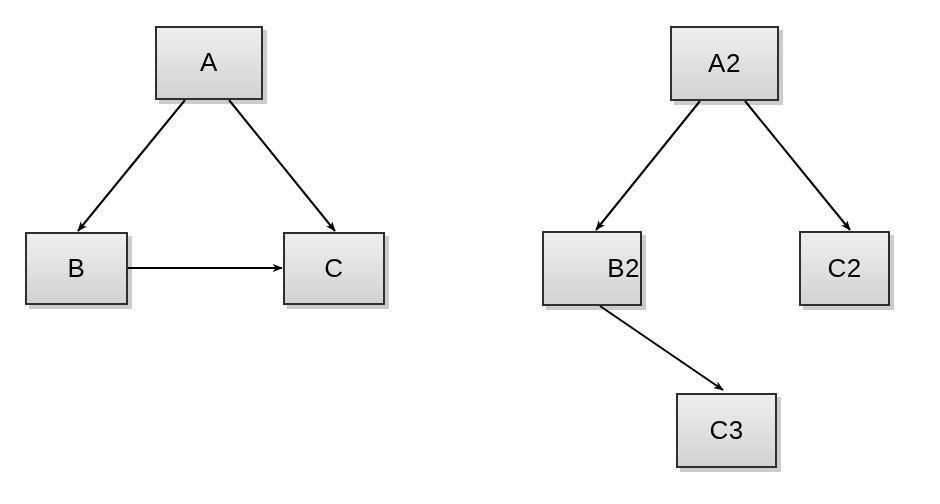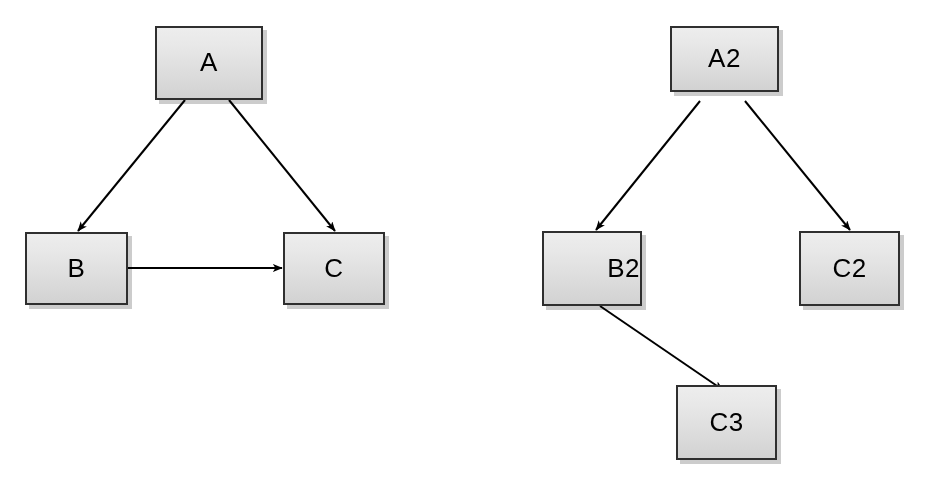--- a/index.html
+++ b/index.html
@@ -68,27 +68,27 @@
   <div id="nodes-layer">
       <div class="node" style="left: 155px; top: 26px; width: 108px; height: 74px;">
         <span>A</span>
       </div>
       <div class="node" style="left: 25px; top: 232px; width: 103px; height: 73px;">
         <span>B</span>
       </div>
       <div class="node" style="left: 283px; top: 232px; width: 102px; height: 73px;">
         <span>C</span>
       </div>
-      <div class="node" style="left: 670px; top: 26px; width: 109px; height: 66px;">
+      <div class="node" style="left: 670px; top: 26px; width: 109px; height: 75px;">
         <span>A2</span>
       </div>
       <div class="node" style="left: 542px; top: 231px; width: 100px; height: 75px; justify-content: flex-end;">
         <span>B2</span>
       </div>
-      <div class="node" style="left: 799px; top: 231px; width: 101px; height: 75px;">
+      <div class="node" style="left: 799px; top: 231px; width: 91px; height: 75px;">
         <span>C2</span>
       </div>
-      <div class="node" style="left: 676px; top: 385px; width: 101px; height: 75px;">
+      <div class="node" style="left: 676px; top: 393px; width: 101px; height: 75px;">
         <span>C3</span>
       </div>
     </div>
 
 </div>
 
 </body></html>

